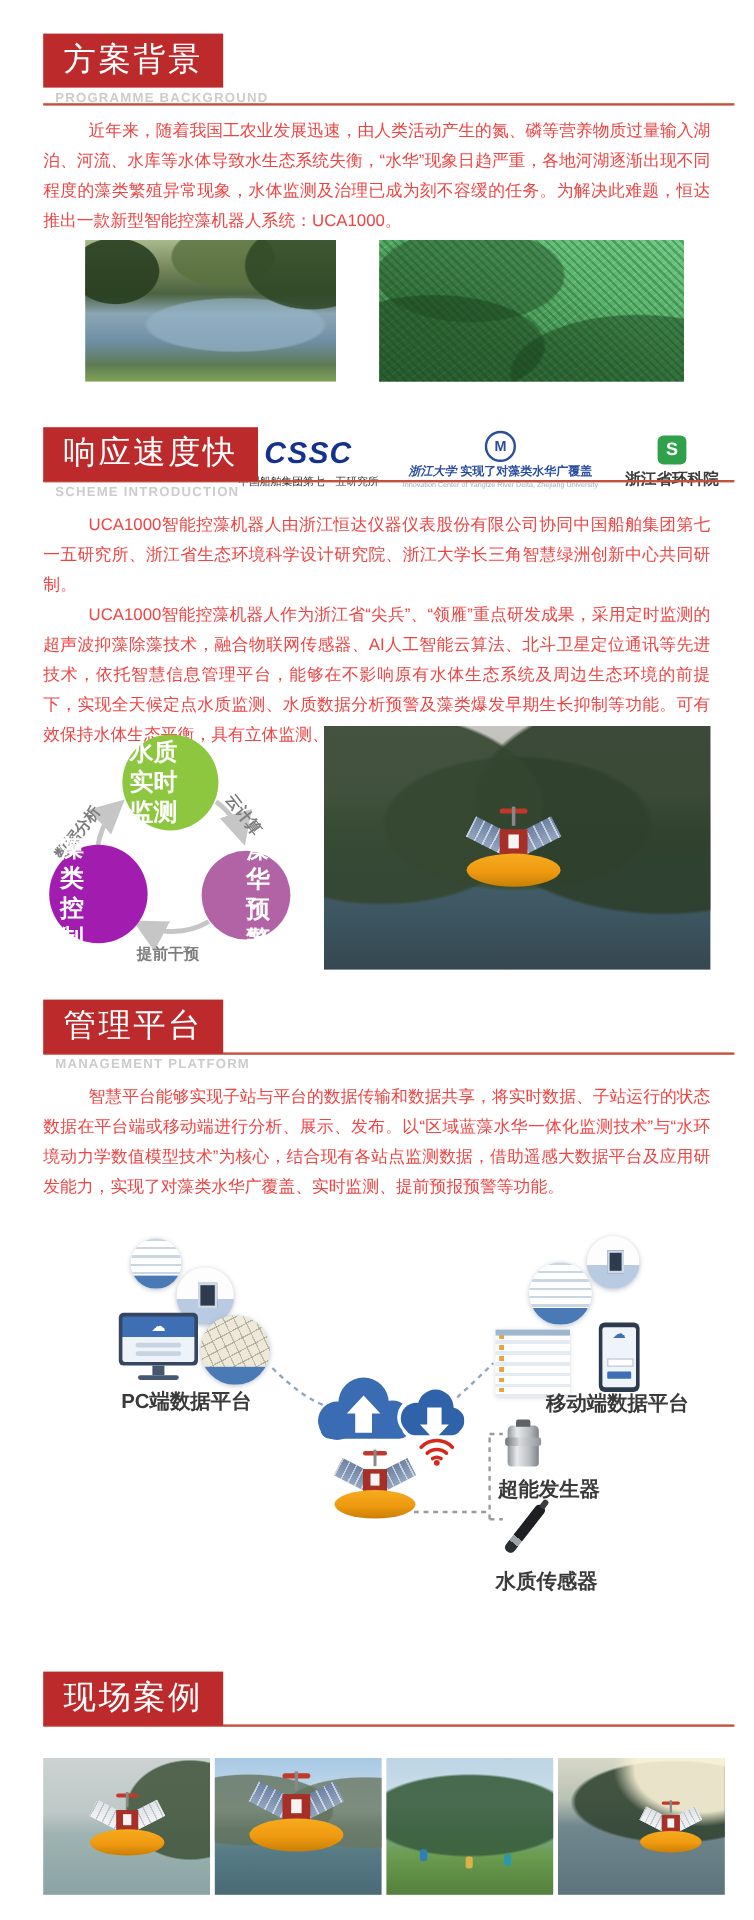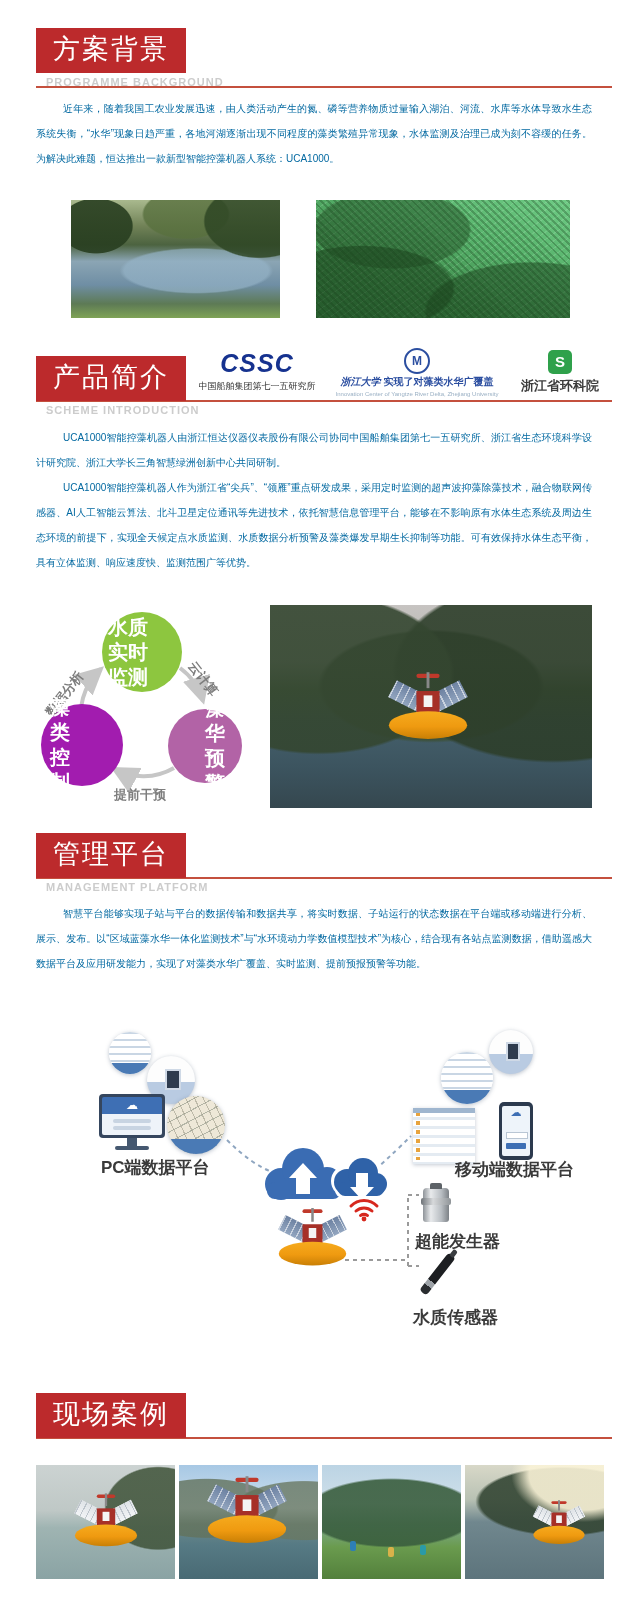--- a/index.html
+++ b/index.html
@@ -16,22 +16,22 @@
     font-size:27px;font-weight:500;letter-spacing:2px;
     padding:6px 17px 8px;position:relative;z-index:2;line-height:1.15;
   }
   .sh-line{position:absolute;left:0;right:0;height:2px;background:#c4503e;z-index:1;}
   .sh-sub{
     margin-top:3px;padding-left:10px;color:#cccccc;font-size:11px;
     letter-spacing:1px;font-weight:bold;
   }
   
   .para{
-    position:absolute;left:36px;width:556px;font-size:10px;line-height:25px;
-    color:#0369a1;text-align:justify;
+    position:absolute;left:36px;width:556px;font-size:14px;line-height:25px;
+    color:#ef4444;text-align:justify;
   }
   .para p{margin:0;text-indent:2.7em;}
   
   .photo{position:absolute;overflow:hidden;}
   .ph-lake{
     background:
       radial-gradient(ellipse 60px 45px at 12% 22%, rgba(40,62,32,.9) 0 60%, transparent 62%),
       radial-gradient(ellipse 90px 60px at 90% 18%, rgba(46,70,36,.85) 0 60%, transparent 62%),
       radial-gradient(ellipse 70px 40px at 55% 12%, rgba(88,112,62,.8) 0 60%, transparent 63%),
       radial-gradient(ellipse 120px 36px at 60% 60%, rgba(150,180,200,.65) 0 60%, transparent 64%),
@@ -61,21 +61,21 @@
     background:linear-gradient(180deg,#6d82a2,#93a6c0);
     background-image:repeating-linear-gradient(90deg,rgba(255,255,255,.55) 0 1px,transparent 1px 5px),linear-gradient(180deg,#6d82a2,#93a6c0);}
   .mb-panel.l{left:4px;transform:rotate(27deg);}
   .mb-panel.r{left:29px;transform:rotate(-27deg);}
   .mb-body{position:absolute;left:22px;top:13px;width:16px;height:15px;background:#a63028;}
   .mb-tag{position:absolute;left:27px;top:16px;width:6px;height:8px;background:#f4f4f4;}
   .mb-float{position:absolute;left:3px;top:27px;width:54px;height:19px;border-radius:50%;
     background:linear-gradient(180deg,#f6ab1e 0%,#ef9a10 55%,#c97f05 100%);}
   .mbuoy.white .mb-panel{background:#e8eaec;background-image:repeating-linear-gradient(90deg,rgba(160,170,180,.6) 0 1px,transparent 1px 5px),linear-gradient(180deg,#dfe3e7,#f2f4f6);}
   
-  .logos{position:absolute;left:198px;top:336px;width:410px;height:72px;display:flex;align-items:center;}
+  .logos{position:absolute;left:198px;top:336px;width:410px;height:72px;display:flex;align-items:flex-end;}
   .logo-cssc{width:118px;text-align:center;}
   .cssc-mark{font-size:25px;font-weight:bold;font-style:italic;color:#16328f;letter-spacing:1px;line-height:1;}
   .cssc-cap{font-size:9px;color:#333;margin-top:4px;white-space:nowrap;}
   .logo-zju{width:178px;text-align:center;margin-left:12px;}
   .zju-emblem{width:22px;height:22px;border:2px solid #2b4ea0;border-radius:50%;margin:0 auto 1px;
     color:#2b4ea0;font-size:12px;font-weight:bold;line-height:22px;text-align:center;}
   .zju-row{font-size:10px;color:#2b4ea0;white-space:nowrap;}
   .zju-name{font-style:italic;font-weight:bold;margin-right:3px;}
   .zju-center{font-weight:bold;}
   .zju-cap{font-size:6px;color:#9ab0c4;margin-top:2px;white-space:nowrap;}
@@ -177,21 +177,21 @@
   </div>
 
   <div class="para" style="top:96px;">
     <p>近年来，随着我国工农业发展迅速，由人类活动产生的氮、磷等营养物质过量输入湖泊、河流、水库等水体导致水生态系统失衡，“水华”现象日趋严重，各地河湖逐渐出现不同程度的藻类繁殖异常现象，水体监测及治理已成为刻不容缓的任务。为解决此难题，恒达推出一款新型智能控藻机器人系统：UCA1000。</p>
   </div>
 
   <div class="photo ph-lake" style="left:71px;top:200px;width:209px;height:118px;"></div>
   <div class="photo ph-algae" style="left:316px;top:200px;width:254px;height:118px;"></div>
 
   <div class="sec-header" style="top:356px;">
-    <div class="sh-box">产品简介</div>
+    <div class="sh-box">响应速度快</div>
     <div class="sh-line" style="top:44px;"></div>
     <div class="sh-sub">SCHEME INTRODUCTION</div>
   </div>
 
   <div class="logos">
     <div class="logo-cssc">
       <div class="cssc-mark">CSSC</div>
       <div class="cssc-cap">中国船舶集团第七一五研究所</div>
     </div>
     <div class="logo-zju">

